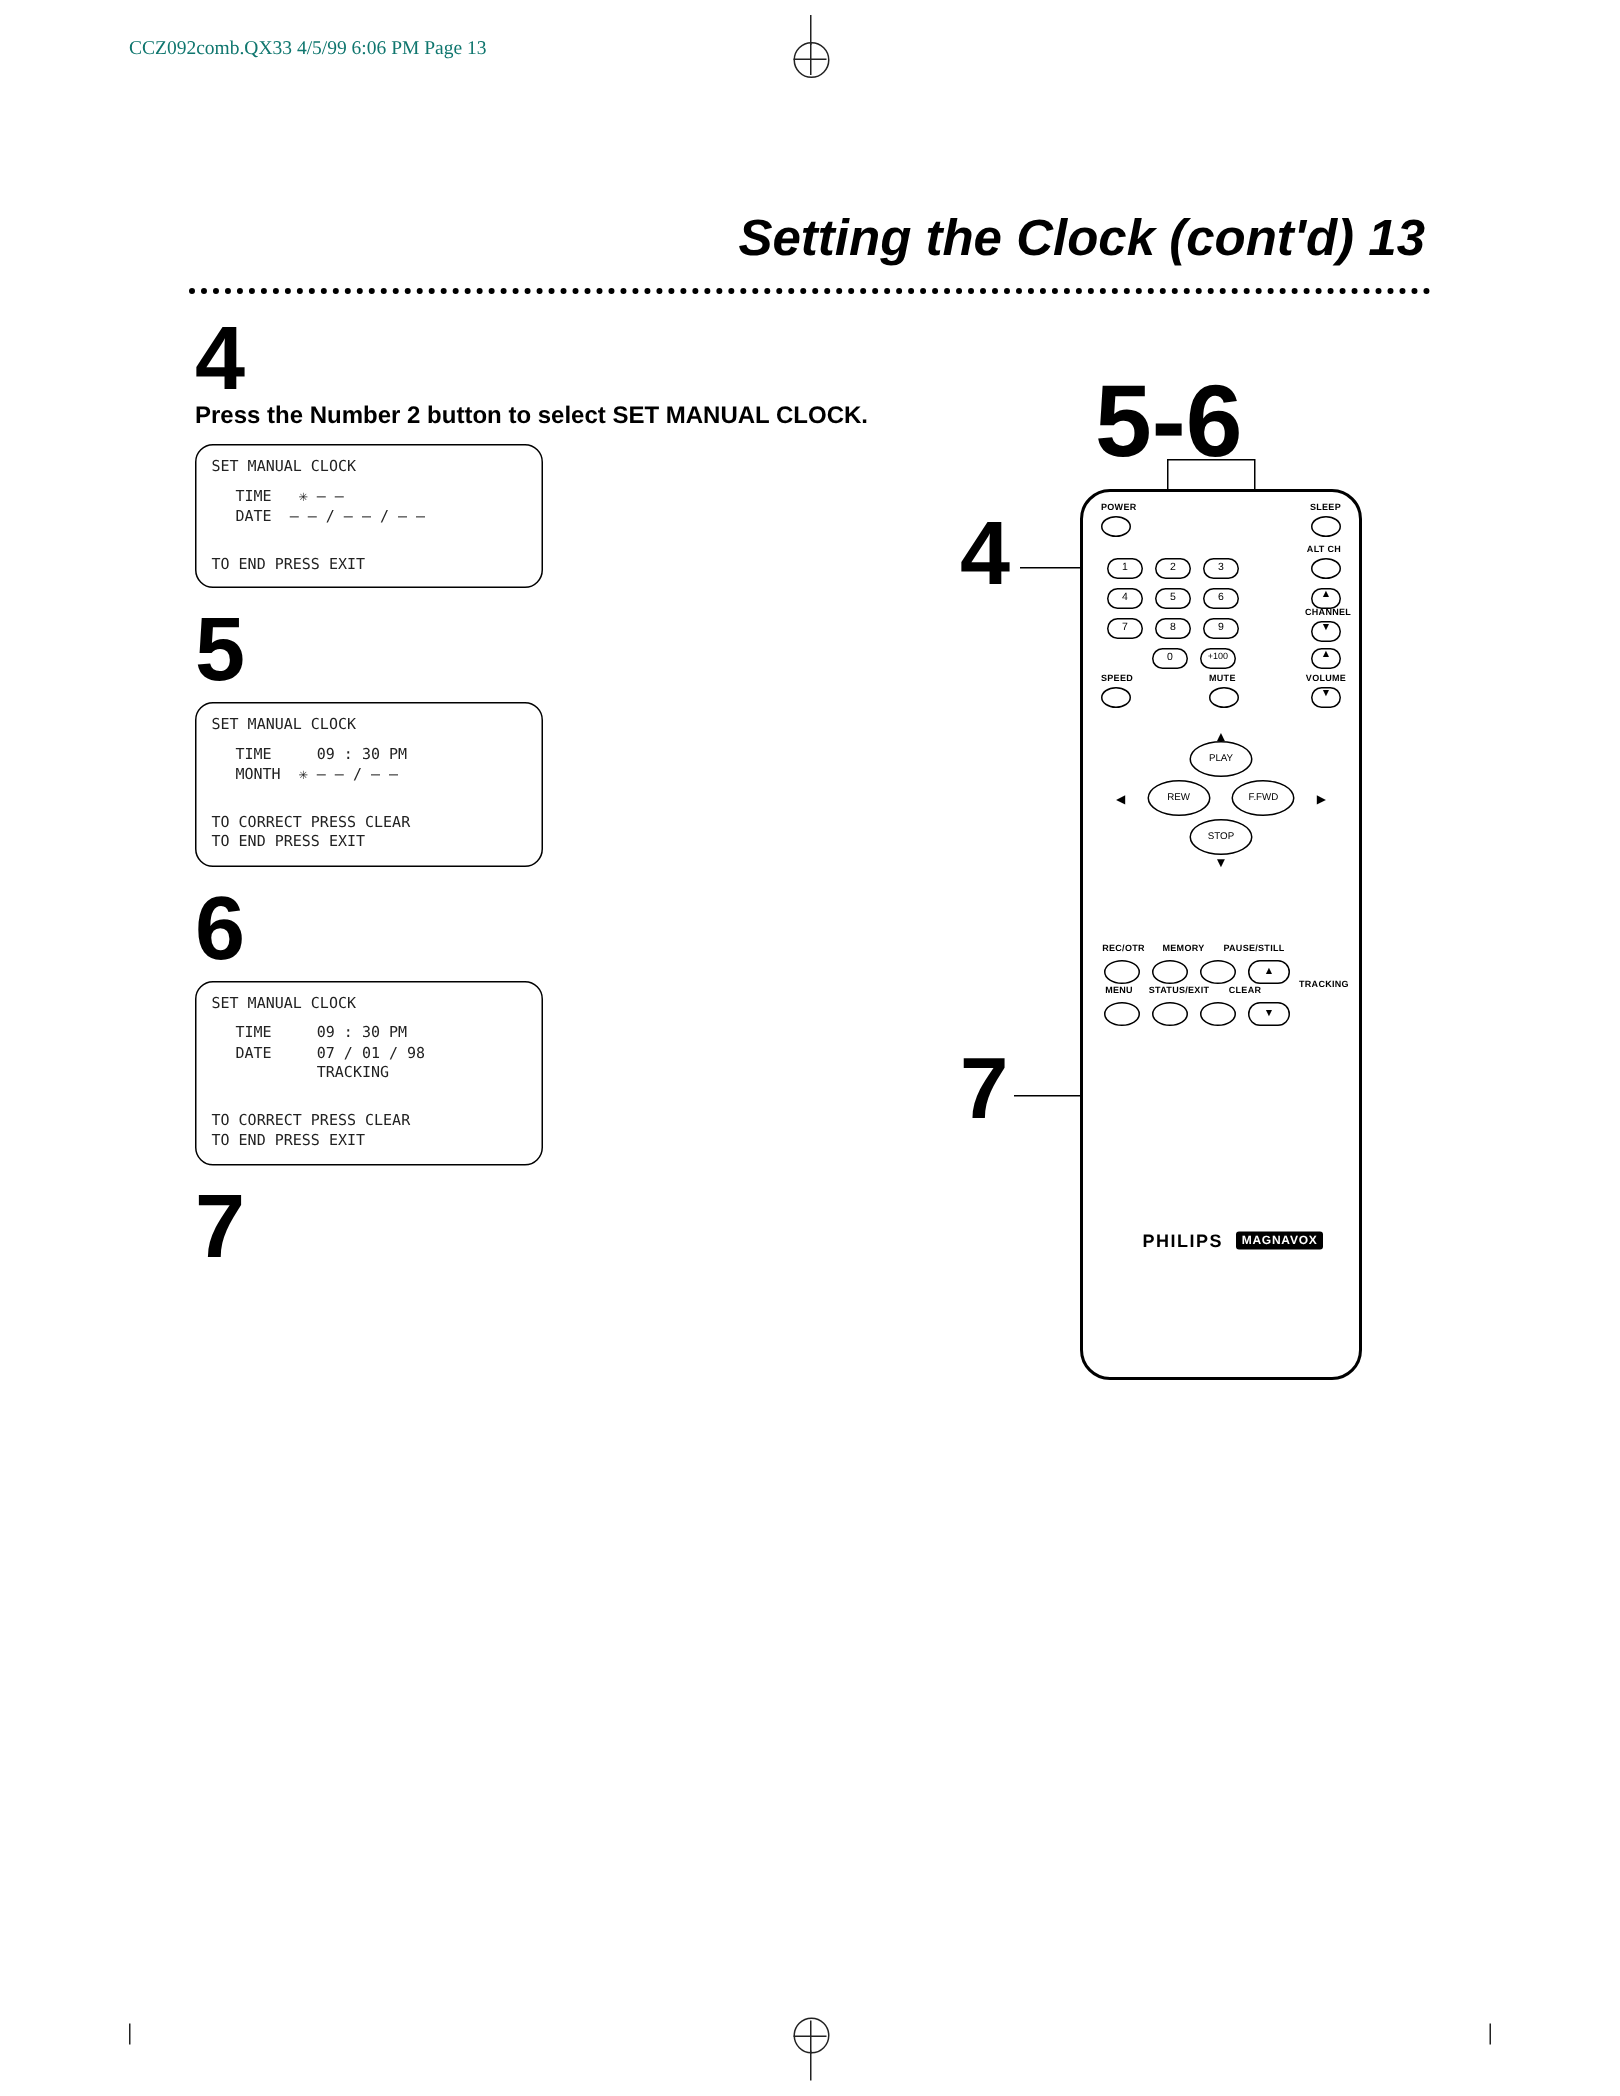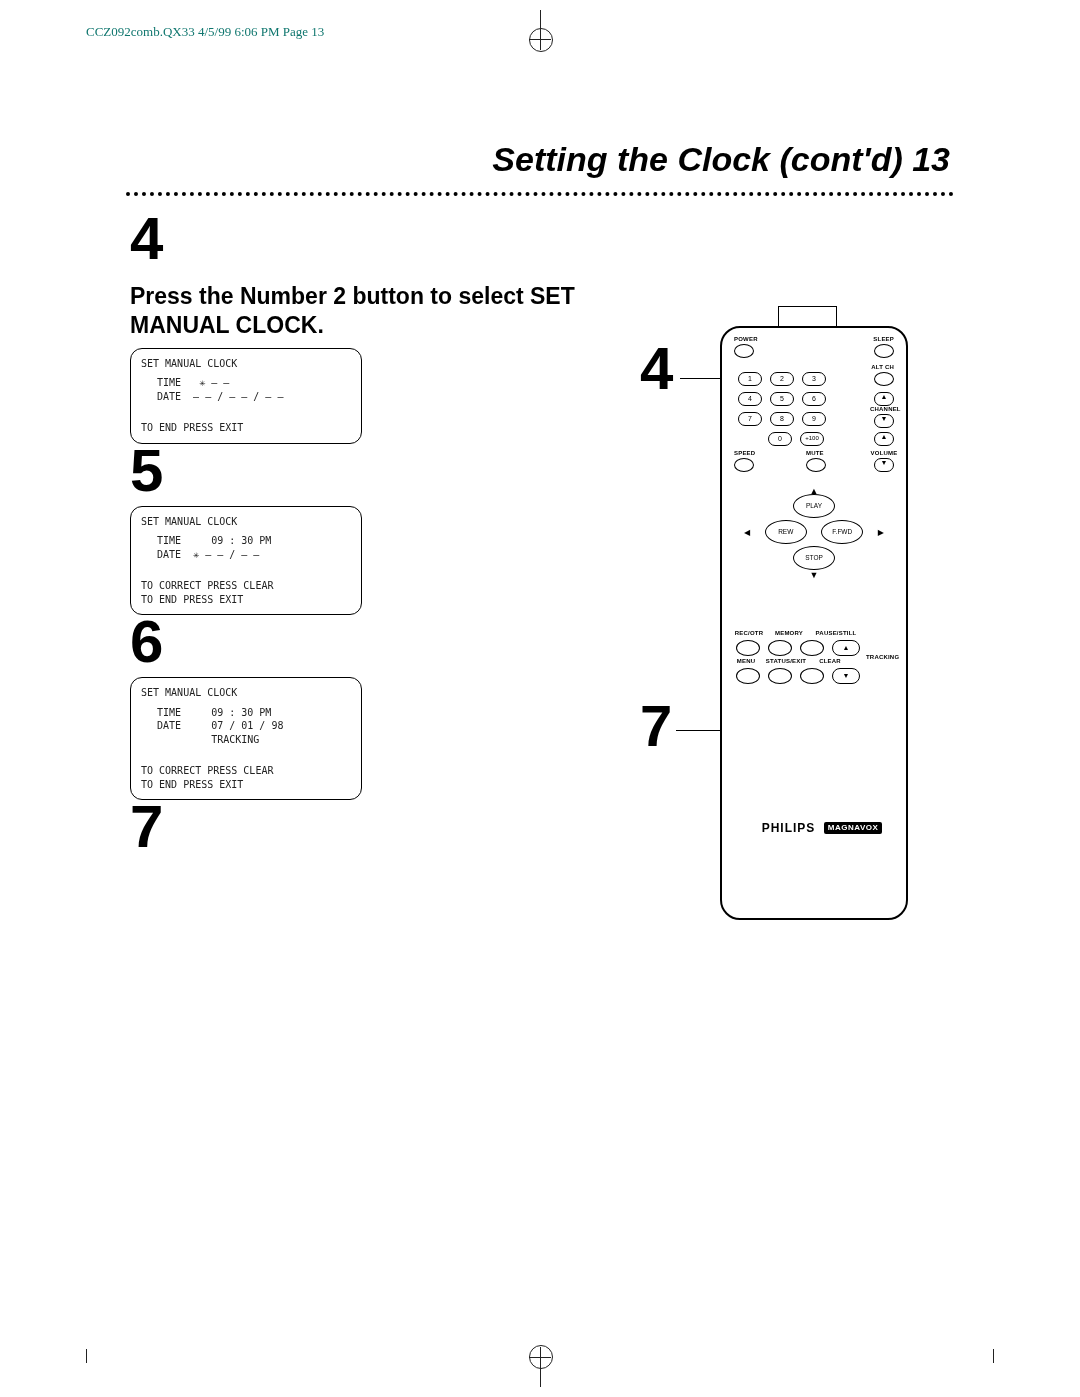--- a/index.html
+++ b/index.html
@@ -105,27 +105,28 @@
     width: 510px;
   }
   .stepnum {
     font-weight: bold;
     font-size: 60px;
     line-height: 0.9;
     margin: 0;
     padding: 0;
   }
   .instr {
-    font-size: 23px;
+    font-size: 16px;
     line-height: 1.25;
-    margin-top: 16px;
+    margin-top: 2px;
   }
   .instr b { font-weight: bold; }
   .lcd {
     margin-top: 8px;
+    margin-bottom: 14px;
     border: 1.2px solid #000;
     border-radius: 12px;
     width: 210px;
     padding: 8px 10px 8px 10px;
     font-family: "Lucida Console", Monaco, monospace;
     font-size: 10px;
     line-height: 1.35;
     color: #222;
     position: relative;
   }
@@ -283,21 +284,21 @@
       <div class="foot">TO END PRESS EXIT</div>
     </div>
   </div>
 
   <div>
     <div class="stepnum">5</div>
     <div class="lcd">
       <div class="row">SET MANUAL CLOCK</div>
       <div style="height:6px"></div>
       <div class="row" style="padding-left:16px">TIME     09 : 30 PM</div>
-      <div class="row" style="padding-left:16px">DATE  ✳ – – / – –</div>
+      <div class="row" style="padding-left:16px">MONTH  ✳ – – / – –</div>
       <div class="foot" style="white-space:pre;">TO CORRECT PRESS CLEAR
 TO END PRESS EXIT</div>
     </div>
   </div>
 
   <div>
     <div class="stepnum">6</div>
     <div class="lcd">
       <div class="row">SET MANUAL CLOCK</div>
       <div style="height:6px"></div>
@@ -310,20 +311,21 @@
   </div>
 
   <div>
     <div class="stepnum">7</div>
   </div>
 
 </div>
 
 <div class="remote-area">
   <div class="callout callout-4">4</div>
+  <div class="callout callout-56">5-6</div>
   <div class="callout callout-7">7</div>
 
   <div class="leader" style="left:40px; top:146px; width:96px;"></div>
   <div class="leader-v" style="left:136px; top:108px; height:38px;"></div>
 
   <div class="leader-v" style="left:138px; top:74px; height:42px;"></div>
   <div class="leader-v" style="left:196px; top:74px; height:88px;"></div>
   <div class="leader" style="left:138px; top:74px; width:58px;"></div>
 
   <div class="leader" style="left:36px; top:498px; width:92px;"></div>

